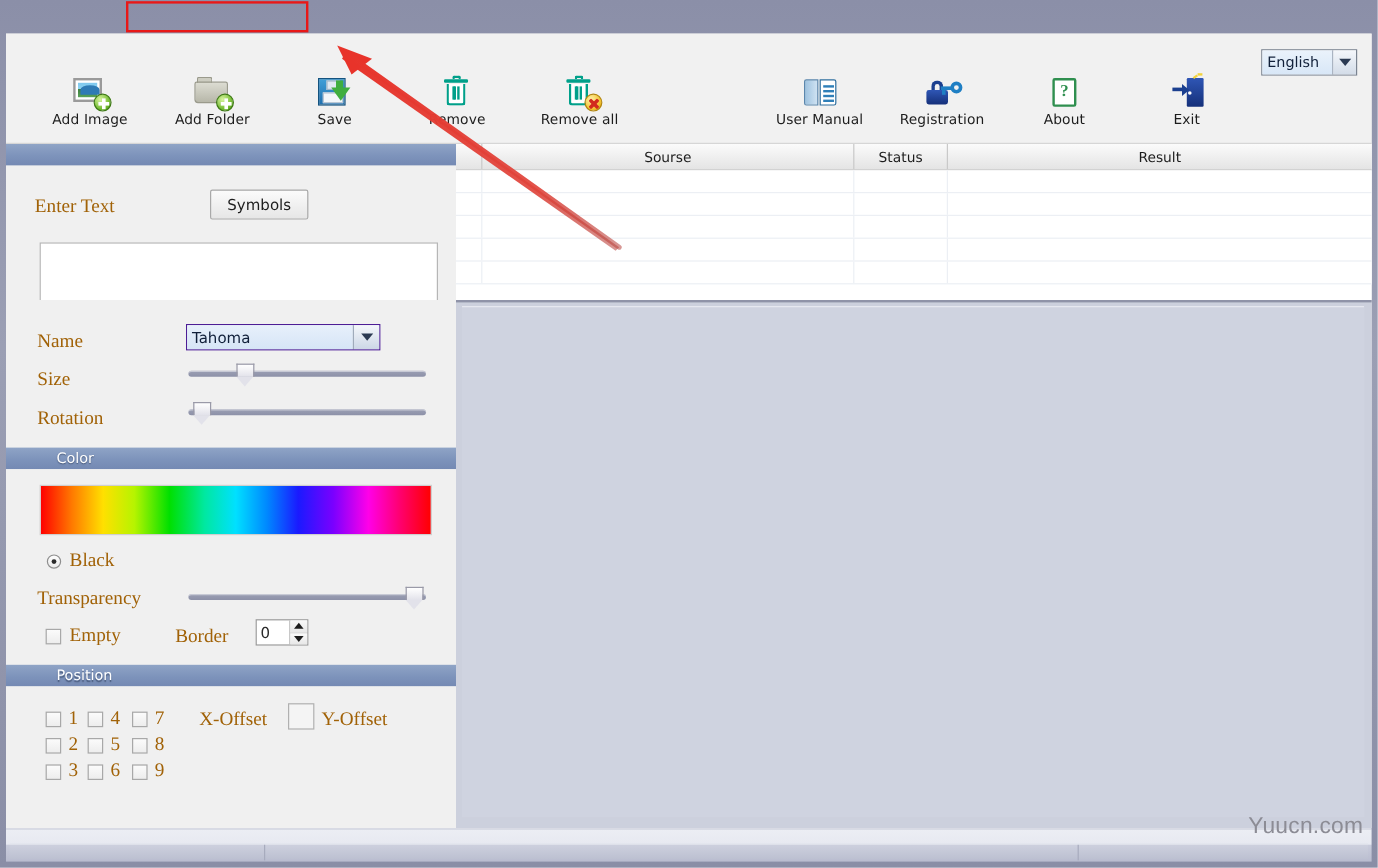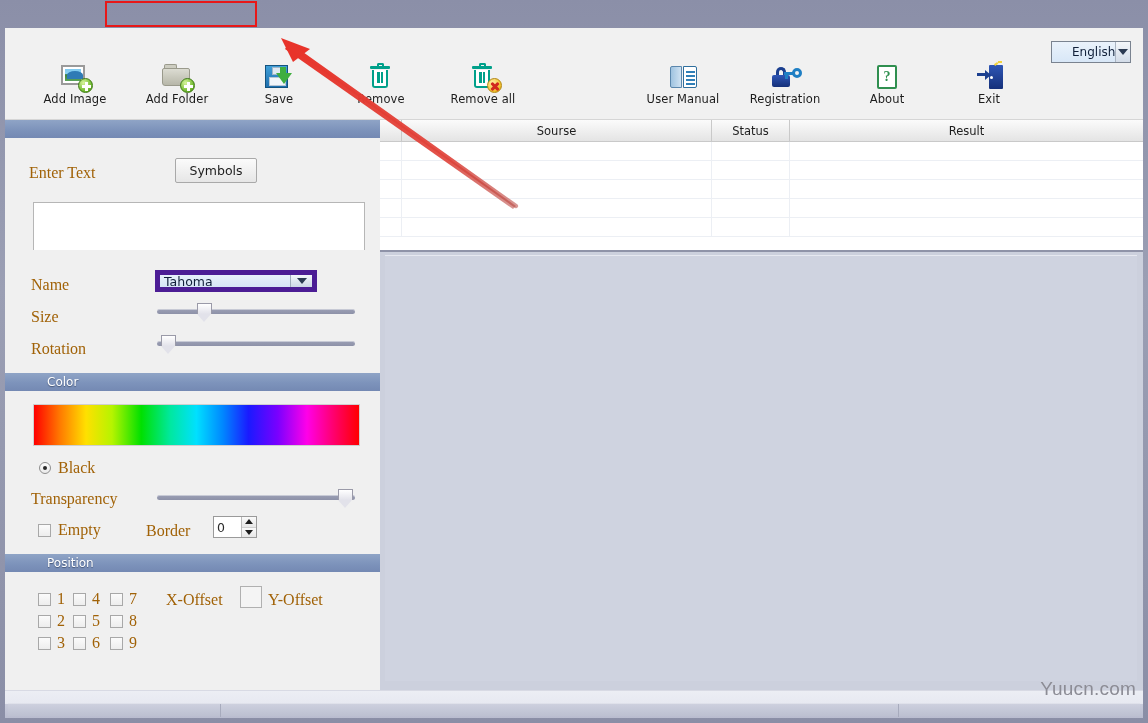--- a/index.html
+++ b/index.html
@@ -276,21 +276,21 @@
   .ic-exit .spark i:nth-child(1){ left:0; top:0; transform:rotate(-35deg); }
   .ic-exit .spark i:nth-child(2){ left:4px; top:-2px; }
 
   
   .lang-wrap {
     position:absolute; right:12px; top:13px; width:80px; height:22px;
     border:1px solid #7a8390; background:#ffffff;
     display:flex; align-items:center;
   }
   .lang-text {
-    flex:1; padding-left:20px; font-size:12px; color:#11203a;
+    flex:1; padding-left:4px; font-size:12px; color:#11203a;
     background:linear-gradient(180deg,#eaf2fb,#d8e7f7);
     height:100%; display:flex; align-items:center;
     font-family:"DejaVu Sans", sans-serif;
   }
   .lang-btn {
     width:20px; height:100%;
     background:linear-gradient(180deg,#f4f7fb,#d3dce8);
     border-left:1px solid #aab4c2;
     display:flex; align-items:center; justify-content:center;
   }
@@ -325,21 +325,21 @@
     background:linear-gradient(180deg,#fbfbfb,#e6e6e6);
     border:1px solid #a9a9a9; border-radius:2px;
     font-size:12.5px; color:#1d1d1d; font-family:"DejaVu Sans", sans-serif;
     padding:4px 12px; cursor:default;
   }
   .textarea {
     background:#ffffff; border:1px solid #b6b6b6;
   }
 
   .combo {
-    height:22px; border:5px solid #4c1d95; display:flex; align-items:center;
+    height:22px; border:1px solid #4c1d95; display:flex; align-items:center;
     background:#ffffff;
   }
   .combo .val {
     flex:1; padding-left:4px; height:100%;
     background:linear-gradient(180deg,#e7f0fb,#d6e5f6);
     display:flex; align-items:center;
     font-size:12.5px; color:#11203a; font-family:"DejaVu Sans", sans-serif;
   }
   .combo .cbtn {
     width:22px; height:100%;

